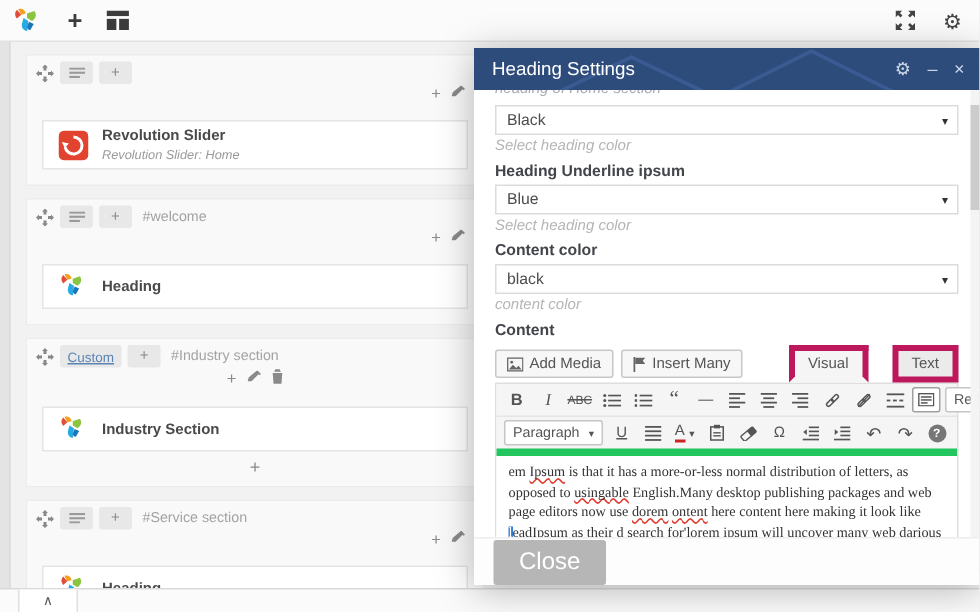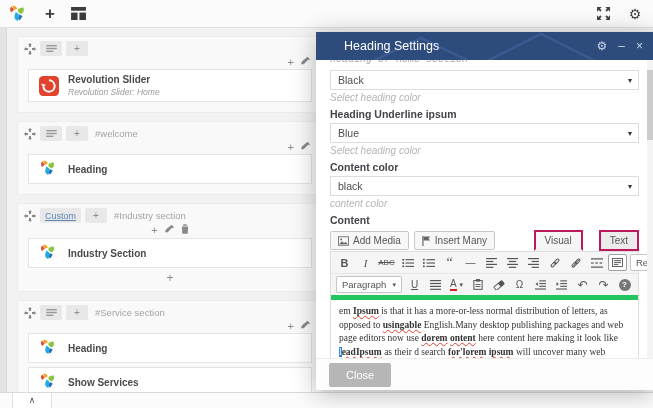--- a/index.html
+++ b/index.html
@@ -21,76 +21,76 @@
   .leftstrip { position:absolute; left:0; top:0; bottom:0; width:7px; background:#e4e4e4; border-right:1px solid #dadada; }
   .vc-row { width:306px; background:#f9f9f9; border:1px solid #ececec; margin-bottom:8px; padding:3px 0 6px 0; }
   .row-head { height:17px; display:flex; align-items:center; gap:4px; padding-left:6px; }
   .mv { width:12px; height:12px; display:inline-flex; cursor:move; }
   .chip { height:15px; min-width:22px; background:#e8e8e8; border-radius:2px; display:inline-flex; align-items:center; justify-content:center; padding:0 5px; color:#8a8a8a; font-size:10px; cursor:pointer; }
   .chip.custom { color:#5b84b5; text-decoration:underline; font-size:9px; }
   .row-name { color:#a3a3a3; font-size:9.5px; margin-left:3px; }
   .col-controls { height:11px; text-align:right; padding-right:10px; color:#8a8a8a; font-size:11px; line-height:11px; }
   .col-controls.center { text-align:center; padding-right:0; height:13px; }
   .col-controls span { margin:0 2px; cursor:pointer; }
-  .el-card { background:#fff; border:1px solid #e4e4e4; margin:1px 10px 4px 10px; padding:4px 10px; display:flex; align-items:center; gap:9px; min-height:30px; cursor:pointer; }
+  .el-card { background:#fff; border:1px solid #e4e4e4; margin:12px 10px 4px 10px; padding:4px 10px; display:flex; align-items:center; gap:9px; min-height:30px; cursor:pointer; }
   .el-icon { width:20px; height:20px; flex:0 0 20px; display:inline-flex; }
   .el-title { font-size:10px; font-weight:bold; color:#4a4a4a; }
   .el-sub { font-size:8.5px; font-style:italic; color:#9a9a9a; margin-top:2px; }
   .add-bottom { text-align:center; color:#8a8a8a; font-size:12px; height:13px; line-height:13px; cursor:pointer; }
 
   
   .bottombar { position:absolute; left:0; bottom:0; width:653px; height:16px; background:#fbfbfb; border-top:1px solid #d9d9d9; z-index:6; }
   .caret-chip { position:absolute; left:12px; top:0; width:40px; height:15px; background:#fff; border-left:1px solid #e0e0e0; border-right:1px solid #e0e0e0; text-align:center; font-size:9px; color:#555; line-height:14px; cursor:pointer; }
 
   
   .modal { position:absolute; left:316px; top:32px; width:337px; height:358px; background:#fff; box-shadow:0 3px 24px rgba(0,0,0,.28); z-index:10; }
-  .modal-head { position:absolute; left:0; top:0; right:0; height:28px; background:#2d4c7c; display:flex; align-items:center; overflow:hidden; cursor:move;padding-left:16px; }
+  .modal-head { position:absolute; left:0; top:0; right:0; height:28px; background:#2d4c7c; display:flex; align-items:center; overflow:hidden; cursor:move; }
   .modal-head svg.pattern { position:absolute; left:0; top:0; }
   .modal-title { color:#fff; font-size:12.5px; margin-left:12px; position:relative; }
   .mh-icons { position:absolute; right:10px; top:0; height:28px; display:flex; align-items:center; gap:11px; }
   .mh-icons span { color:#c9d4e6; font-size:12px; cursor:pointer; line-height:1; }
   .modal-body { position:absolute; left:0; top:28px; right:0; bottom:32px; padding:0 14px; overflow:hidden; }
-  .hint-clip { height:7px; overflow:hidden;font-family:Liberation Mono, monospace; }
+  .hint-clip { height:7px; overflow:hidden; }
   .hint-clip span { display:block; transform:translateY(-6px); font-size:10px; font-style:italic; color:#a8aab0; }
   .f-label { margin-top:5px; font-size:10.5px; font-weight:bold; color:#43454b; }
   .f-select { margin-top:3px; height:20px; border:1px solid #dcdcdc; background:#fff; display:flex; align-items:center; font-size:10.5px; color:#4c4c4c; padding:0 7px; position:relative; cursor:pointer; }
   .f-select .dd { position:absolute; right:6px; font-size:8px; color:#333; }
   .f-help { margin-top:2px; font-size:10px; font-style:italic; color:#b5b5b5; }
   .scrolltrack { position:absolute; right:0; top:28px; bottom:32px; width:6px; background:#f4f4f4; }
   .scrollthumb { position:absolute; right:0; top:10px; width:6px; height:70px; background:#ccc; }
 
   
   .media-row { margin-top:4px; display:flex; align-items:center; }
   .wp-btn { display:inline-flex; align-items:center; gap:4px; border:1px solid #c7c7c7; background:#f7f7f7; border-radius:2px; font-size:10px; color:#555; padding:3px 7px; margin-right:5px; cursor:pointer; }
   .tabs { margin-left:auto; display:flex; }
-  .tab { font-size:10px; padding:3px 9px; border:2px solid #be185d; color:#555; cursor:pointer; }
+  .tab { font-size:10px; padding:3px 9px; border:4px solid #be185d; color:#555; cursor:pointer; }
   .tab.active { background:#f5f5f5; border-bottom-color:#f5f5f5; }
   .tab.inactive { background:#ebebeb;margin-left:16px; }
   .editor-box { border:1px solid #dedede; margin-top:0; }
   .mce-toolbar { background:#f5f5f5; padding:2px 3px; border-bottom:1px solid #e5e5e5; display:flex; align-items:center; flex-wrap:nowrap; }
   .mce-toolbar.second { border-bottom:5px solid #22c55e; }
   .mce-btn { min-width:19px; height:17px; display:inline-flex; align-items:center; justify-content:center; margin:0 1px; color:#555; font-size:10px; cursor:pointer; border-radius:2px; }
   .mce-btn svg { display:block; }
   .mce-btn.boxed { border:1px solid #a0a0a0; background:#fff; }
   .mce-chip { border:1px solid #c5c5c5; background:#fff; border-radius:2px; height:17px; display:inline-flex; align-items:center; font-size:9.5px; color:#555; padding:0 5px; gap:5px; margin:0 2px; cursor:pointer; }
   .mce-chip .dd { font-size:7px; }
   .strike { text-decoration:line-through; font-size:8px; letter-spacing:0; }
   .bold-g { font-weight:bold; font-size:11px; }
   .ital-g { font-style:italic; font-family:"Liberation Serif",serif; font-size:11px; }
   .under-g { text-decoration:underline; font-size:10px; }
   .quote-g { font-family:"Liberation Serif",serif; font-size:14px; line-height:8px; height:8px; }
   .acolor { position:relative; font-size:10px; border-bottom:2px solid #cc2222; line-height:10px; }
   .help-circ { width:12px; height:12px; border-radius:50%; background:#777; color:#fff; font-size:8px; font-weight:bold; display:inline-flex; align-items:center; justify-content:center; }
   .mce-spacer { flex:1; }
   .mce-content { background:#fff; padding:5px 8px 4px 8px; font-family:"Liberation Serif", serif; font-size:9.5px; line-height:13.5px; color:#333; height:74px; overflow:hidden; }
-  .sp { text-decoration:underline; text-decoration-style:wavy; text-decoration-color:#e03c31; text-decoration-thickness:1px; text-decoration-skip-ink:none;font-weight:bold; }
+  .sp { text-decoration:underline; text-decoration-style:wavy; text-decoration-color:#e03c31; text-decoration-thickness:1px; text-decoration-skip-ink:none; }
   .sel { background:#2f7fd6; color:#fff; }
 
   .modal-foot { position:absolute; left:0; right:0; bottom:0; height:32px; border-top:1px solid #ededed; background:#fdfdfd; display:flex; align-items:center; padding-left:13px; gap:7px; }
-  .btn { border:none; border-radius:2px; color:#fff; font-size:11px; padding:6px 17px; cursor:pointer; font-family:"Liberation Sans",sans-serif; }
+  .btn { border:none; border-radius:2px; color:#fff; font-size:16px; padding:6px 17px; cursor:pointer; font-family:"Liberation Sans",sans-serif; }
   .btn.close { background:#b6b6b6; }
   .btn.save { background:#2d4c7c; }
 </style>
 </head>
 <body>
 
 <div class="screen">
 
   <div class="topbar">
     <span class="logo">

